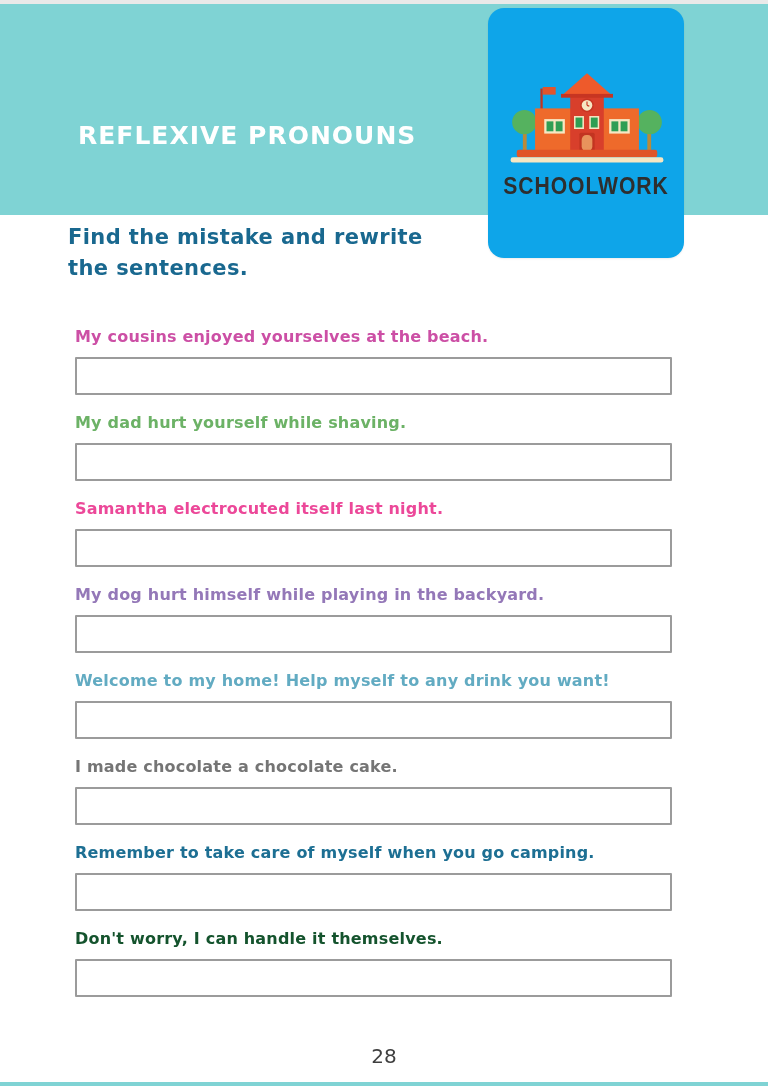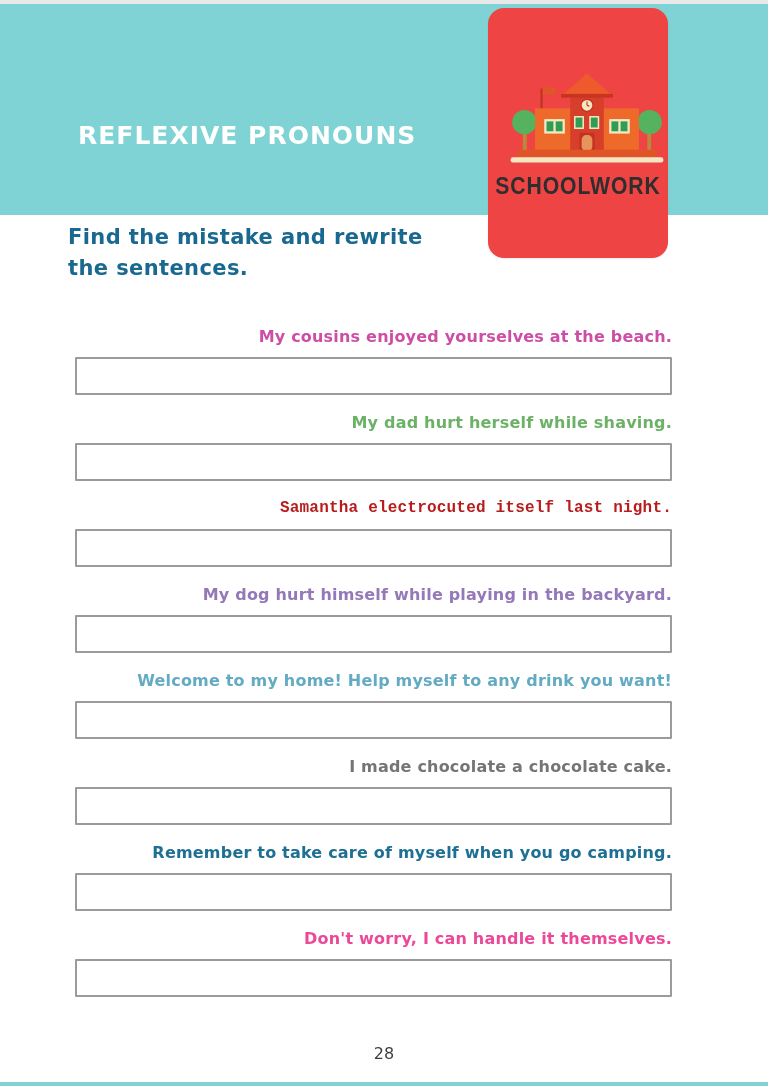--- a/index.html
+++ b/index.html
@@ -18,22 +18,22 @@
     background:#7fd3d4;
   }
   .worksheet-title {
     position:absolute; left:78px; top:117px;
     font-size:25px; font-weight:bold;
     letter-spacing:1px;
     color:#ffffff;
   }
   .badge-card {
     position:absolute; top:4px; left:488px;
-    width:180px; height:250px;
-    background:#ef4444;
+    width:196px; height:250px;
+    background:#0ea5e9;
     border-radius:16px;
     box-shadow:0 1px 2px rgba(0,0,0,0.08);
   }
   .badge-icon-wrap {
     position:absolute; top:50px; left:14px;
     width:170px; height:112px;
     display:flex; align-items:center; justify-content:center;
   }
   .badge-label {
     position:absolute; top:165px; left:0;
@@ -52,21 +52,21 @@
     letter-spacing:0.4px;
     color:#19688f;
   }
   .exercise-list {
     position:absolute; top:323px; left:75px;
     width:597px;
     display:flex; flex-direction:column;
   }
   .exercise { margin-bottom:18px; }
   .sentence {
-    text-align:right;
+    text-align:left;
     font-size:16px; font-weight:bold;
     letter-spacing:0.2px;
     margin-bottom:9px;
     min-height:21px;
   }
   .answer-box {
     display:block;
     width:597px; height:38px;
     border:2px solid #9b9b9b;
     background:#ffffff;
@@ -74,21 +74,21 @@
     font-family:"DejaVu Sans", sans-serif;
     font-size:16px;
     padding:0 10px;
     color:#444444;
     outline:none;
   }
   .page-number {
     position:absolute; top:1040px; left:0;
     width:100%;
     text-align:center;
-    font-size:16px;
+    font-size:20px;
     color:#3f3f3f;
   }
   .footer-band {
     position:absolute; bottom:0; left:0;
     width:768px; height:8px;
     background:#7fd3d4;
   }
 </style>
 </head>
 <body>
@@ -148,45 +148,45 @@
     <div>Find the mistake and rewrite</div>
     <div>the sentences.</div>
   </div>
 
   <div class="exercise-list">
     <div class="exercise">
       <div class="sentence" style="color: rgb(204, 79, 165);">My cousins enjoyed yourselves at the beach.</div>
       <input class="answer-box" type="text" value="" style="">
     </div>
     <div class="exercise">
-      <div class="sentence" style="color: rgb(108, 178, 102);">My dad hurt herself while shaving.</div>
+      <div class="sentence" style="color: rgb(108, 178, 102);">My dad hurt yourself while shaving.</div>
       <input class="answer-box" type="text" value="" style="">
     </div>
     <div class="exercise">
-      <div class="sentence" style="color: #b91c1c; font-family: Liberation Mono, monospace;">Samantha electrocuted itself last night.</div>
+      <div class="sentence" style="color: #ec4899;">Samantha electrocuted itself last night.</div>
       <input class="answer-box" type="text" value="" style="">
     </div>
     <div class="exercise">
       <div class="sentence" style="color: rgb(148, 120, 184);">My dog hurt himself while playing in the backyard.</div>
       <input class="answer-box" type="text" value="" style="">
     </div>
     <div class="exercise">
       <div class="sentence" style="color: rgb(98, 171, 194);">Welcome to my home! Help myself to any drink you want!</div>
       <input class="answer-box" type="text" value="" style="">
     </div>
     <div class="exercise">
       <div class="sentence" style="color: rgb(117, 117, 117);">I made chocolate a chocolate cake.</div>
       <input class="answer-box" type="text" value="" style="">
     </div>
     <div class="exercise">
       <div class="sentence" style="color: rgb(29, 111, 147);">Remember to take care of myself when you go camping.</div>
       <input class="answer-box" type="text" value="" style="">
     </div>
     <div class="exercise">
-      <div class="sentence" style="color: #ec4899;">Don't worry, I can handle it themselves.</div>
+      <div class="sentence" style="color: #14532d;">Don't worry, I can handle it themselves.</div>
       <input class="answer-box" type="text" value="" style="">
     </div>
   </div>
 
   <div class="page-number">28</div>
 
   <div class="footer-band"></div>
 
 </div>
 

